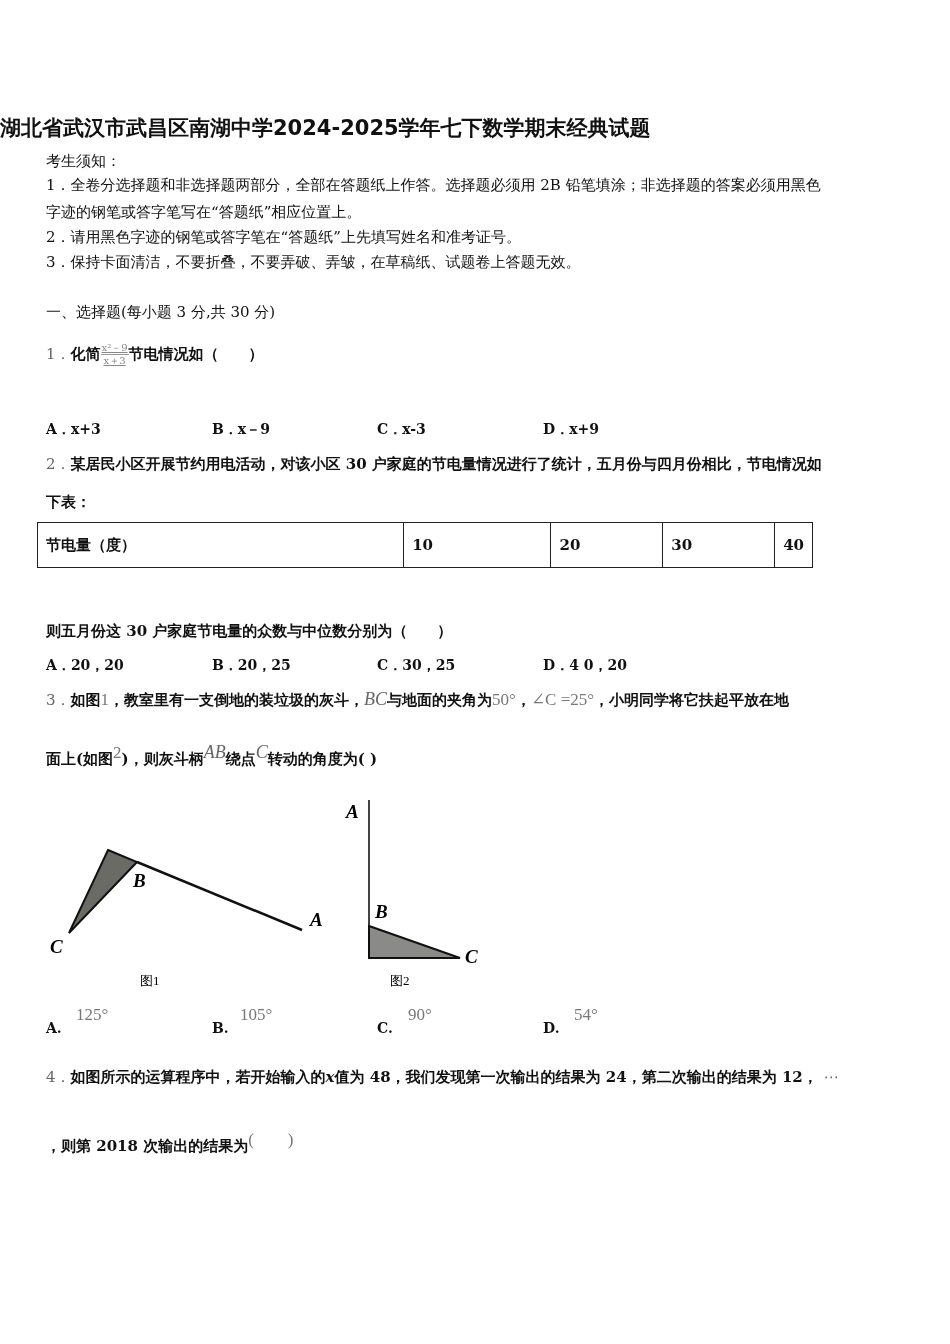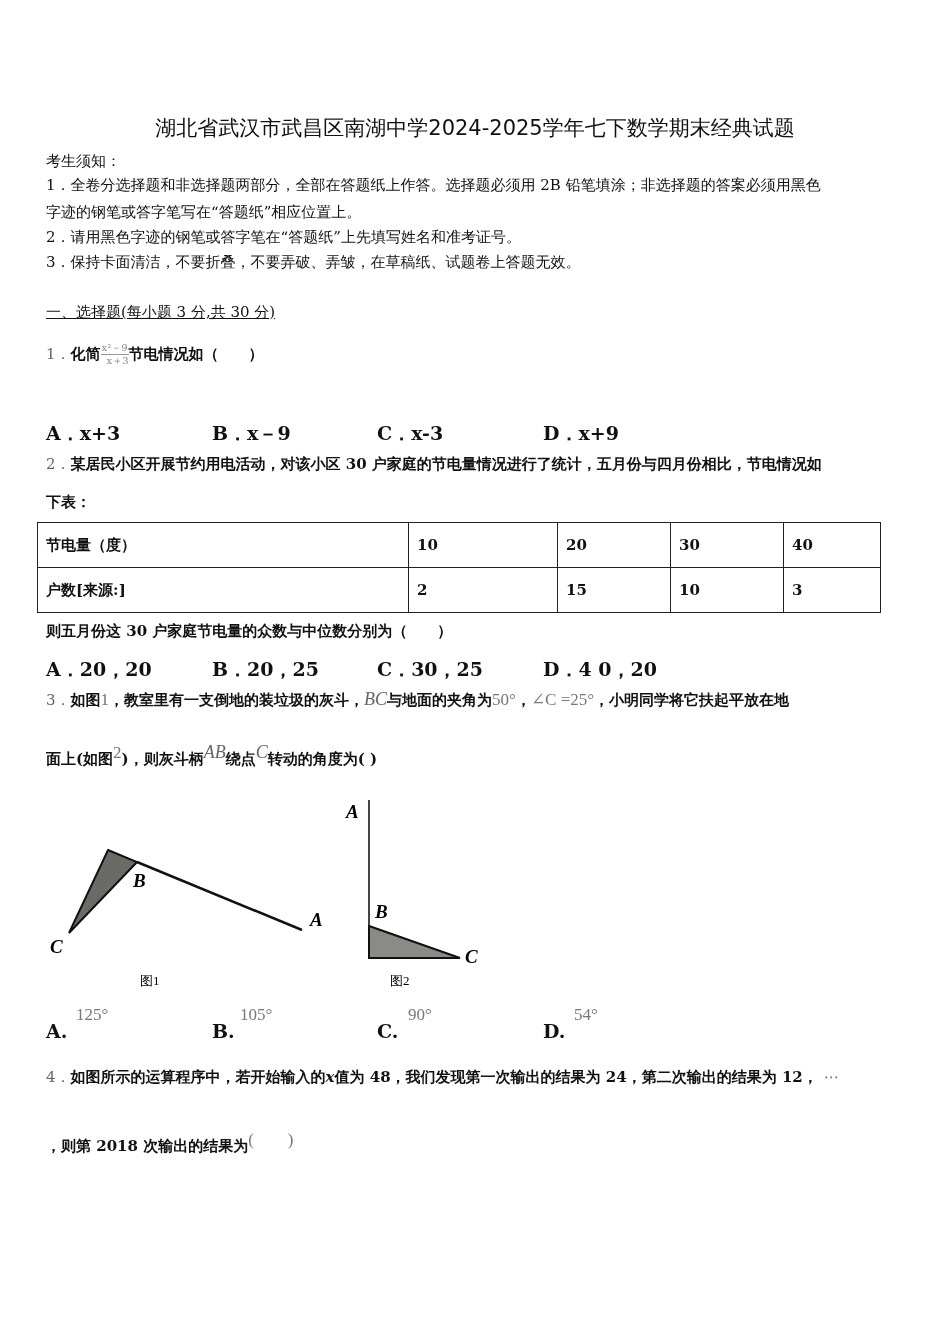--- a/index.html
+++ b/index.html
@@ -1,44 +1,44 @@
 <!DOCTYPE html>
 <html><head>
 <meta charset="utf-8">
 <style>
   html, body { margin:0; padding:0; background:#ffffff; }
   body { width:950px; height:1344px; position:relative; overflow:hidden;
          font-family:"DejaVu Serif","Liberation Serif",serif; color:#111; }
   .abs { position:absolute; }
-  .title { left:0; width:950px; top:114px; text-align:center; font-family:"DejaVu Sans","Liberation Sans",sans-serif;
-           font-weight:normal; font-size:21px; letter-spacing:0px; }
+  .title { left:0; width:950px; top:114px; text-align:left; font-family:"DejaVu Sans","Liberation Sans",sans-serif;
+           font-weight:bold; font-size:21px; letter-spacing:0px; }
   .t { font-size:15px; white-space:nowrap; }
   .b { font-weight:bold; }
   .gray { color:#666; }
   .math { font-family:"Liberation Serif","DejaVu Serif",serif; font-style:italic; color:#666; font-size:18px; }
   .mathn { font-family:"Liberation Serif","DejaVu Serif",serif; color:#777; font-size:17px; }
-  .frac { display:inline-block; vertical-align:middle; text-align:right; font-size:10px; color:#888; line-height:12px; }
+  .frac { display:inline-block; vertical-align:middle; text-align:center; font-size:10px; color:#888; line-height:12px;text-decoration:underline; }
   .frac .num { border-bottom:1px solid #999; padding:0 1px; }
-  table.data { position:absolute; left:37px; top:522px; width:844px; border-collapse:collapse; }
+  table.data { position:absolute; left:37px; top:522px; width:776px; border-collapse:collapse; }
   table.data td { border:1.5px solid #222; height:44px; padding:0 8px; font-size:15px; font-weight:bold; vertical-align:middle; }
-  .opt { font-size:19px; font-weight:bold; }
+  .opt { font-size:14px; font-weight:bold; }
   svg text { font-family:"Liberation Serif","DejaVu Serif",serif; font-style:italic; font-weight:bold; }
 </style>
 </head>
 <body>
 
 <div class="abs title">湖北省武汉市武昌区南湖中学2024-2025学年七下数学期末经典试题</div>
 
 <div class="abs t" style="left:46px;top:152px;">考生须知：</div>
 <div class="abs t" style="left:46px;top:176px;">1．全卷分选择题和非选择题两部分，全部在答题纸上作答。选择题必须用 2B 铅笔填涂；非选择题的答案必须用黑色</div>
 <div class="abs t" style="left:46px;top:203px;">字迹的钢笔或答字笔写在“答题纸”相应位置上。</div>
 <div class="abs t" style="left:46px;top:228px;">2．请用黑色字迹的钢笔或答字笔在“答题纸”上先填写姓名和准考证号。</div>
 <div class="abs t" style="left:46px;top:253px;">3．保持卡面清洁，不要折叠，不要弄破、弄皱，在草稿纸、试题卷上答题无效。</div>
 
-<div class="abs t" style="left:46px;top:303px;text-decoration:underline;">一、选择题(每小题 3 分,共 30 分)</div>
+<div class="abs t" style="left:46px;top:303px;">一、选择题(每小题 3 分,共 30 分)</div>
 
 <div class="abs t" style="left:46px;top:342px;">
   <span class="gray">1．</span><span class="b">化简</span><span class="frac"><div class="num">x²－9</div><div>x＋3</div></span><span class="b">节电情况如（　　）</span>
 </div>
 <div class="abs opt" style="left:46px;top:421px;"><span>A．</span><span>x+3</span></div>
 <div class="abs opt" style="left:212px;top:421px;"><span>B．</span><span>x－9</span></div>
 <div class="abs opt" style="left:377px;top:421px;"><span>C．</span><span>x-3</span></div>
 <div class="abs opt" style="left:543px;top:421px;"><span>D．</span><span>x+9</span></div>
 
 <div class="abs t" style="left:46px;top:455px;">
@@ -47,27 +47,20 @@
 <div class="abs t b" style="left:46px;top:493px;">下表：</div>
 
 <table class="data">
   <tbody>
       <tr>
     <td style="width:354px;">节电量（度）</td>
     <td style="width:132px;">10</td>
     <td style="width:96px;">20</td>
     <td style="width:96px;border-radius:9px;">30</td>
     <td>40</td>
-  </tr>
-  <tr>
-    <td>户数[来源:]</td>
-    <td>2</td>
-    <td>15</td>
-    <td>10</td>
-    <td>3</td>
   </tr>
 </tbody>
   </table>
 
 <div class="abs t b" style="left:46px;top:622px;">则五月份这 30 户家庭节电量的众数与中位数分别为（　　）</div>
 <div class="abs opt" style="left:46px;top:657px;"><span>A．</span><span>20，20</span></div>
 <div class="abs opt" style="left:212px;top:657px;"><span>B．</span><span>20，25</span></div>
 <div class="abs opt" style="left:377px;top:657px;"><span>C．</span><span>30，25</span></div>
 <div class="abs opt" style="left:543px;top:657px;"><span>D．</span><span>4 0，20</span></div>
 

